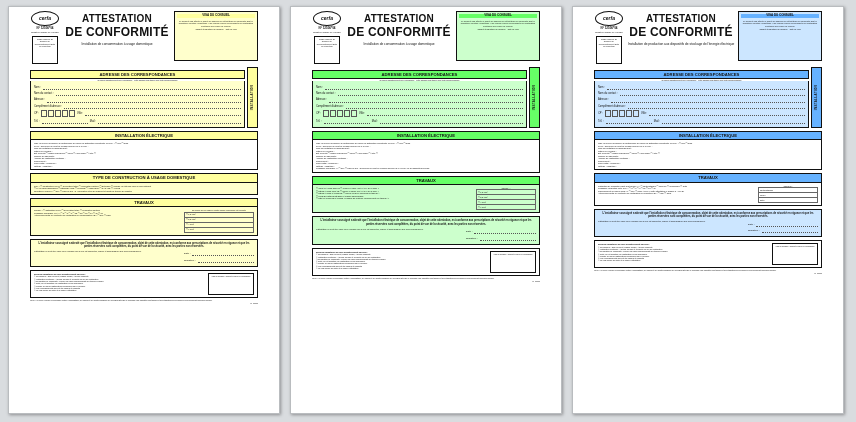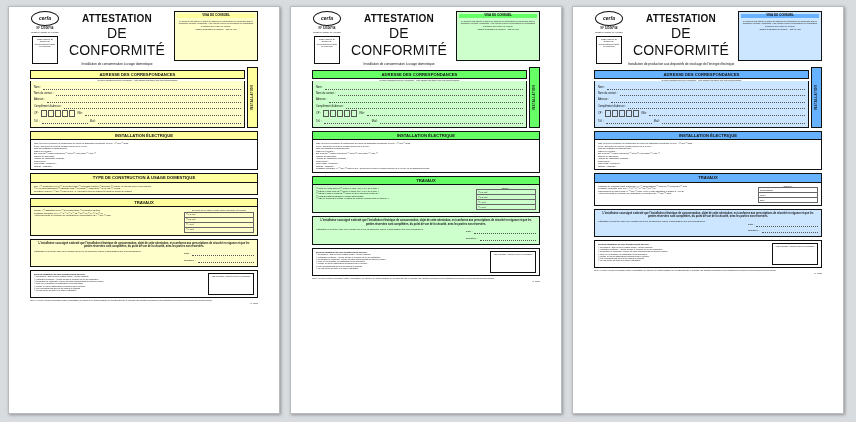--- a/index.html
+++ b/index.html
@@ -41,21 +41,21 @@
     font-style:italic;font-weight:bold;font-size:5px;
   }
   .logo .cerfa-no{font-size:3px;margin-top:1px;font-weight:bold;}
   .logo .cerfa-sub{font-size:2.2px;text-align:center;}
   .logo .box{
     margin-top:2px;width:26px;height:28px;border:1px solid #111;
     font-size:2.1px;padding:1px;box-sizing:border-box;text-align:center;
   }
   .titleblock{flex:1;text-align:center;padding-top:2px;}
   .title1{font-size:10px;font-weight:bold;letter-spacing:.2px;}
-  .title2{font-size:14px;font-weight:normal;letter-spacing:.2px;margin-top:-1px;}
+  .title2{font-size:12px;font-weight:bold;letter-spacing:.2px;margin-top:-1px;}
   .subtitle{font-size:3.2px;margin-top:2px;}
   .visa{
     width:84px;flex:0 0 84px;border:1px solid #111;height:50px;
     box-sizing:border-box;padding:2px;text-align:center;font-size:2.3px;
   }
   .visa .vt{font-weight:bold;font-size:3px;margin-bottom:2px;}
   .visa .vnote{font-size:2.1px;line-height:1.15;}
   .visa-foot{font-size:2px;text-align:center;margin-top:1px;}
 
   

